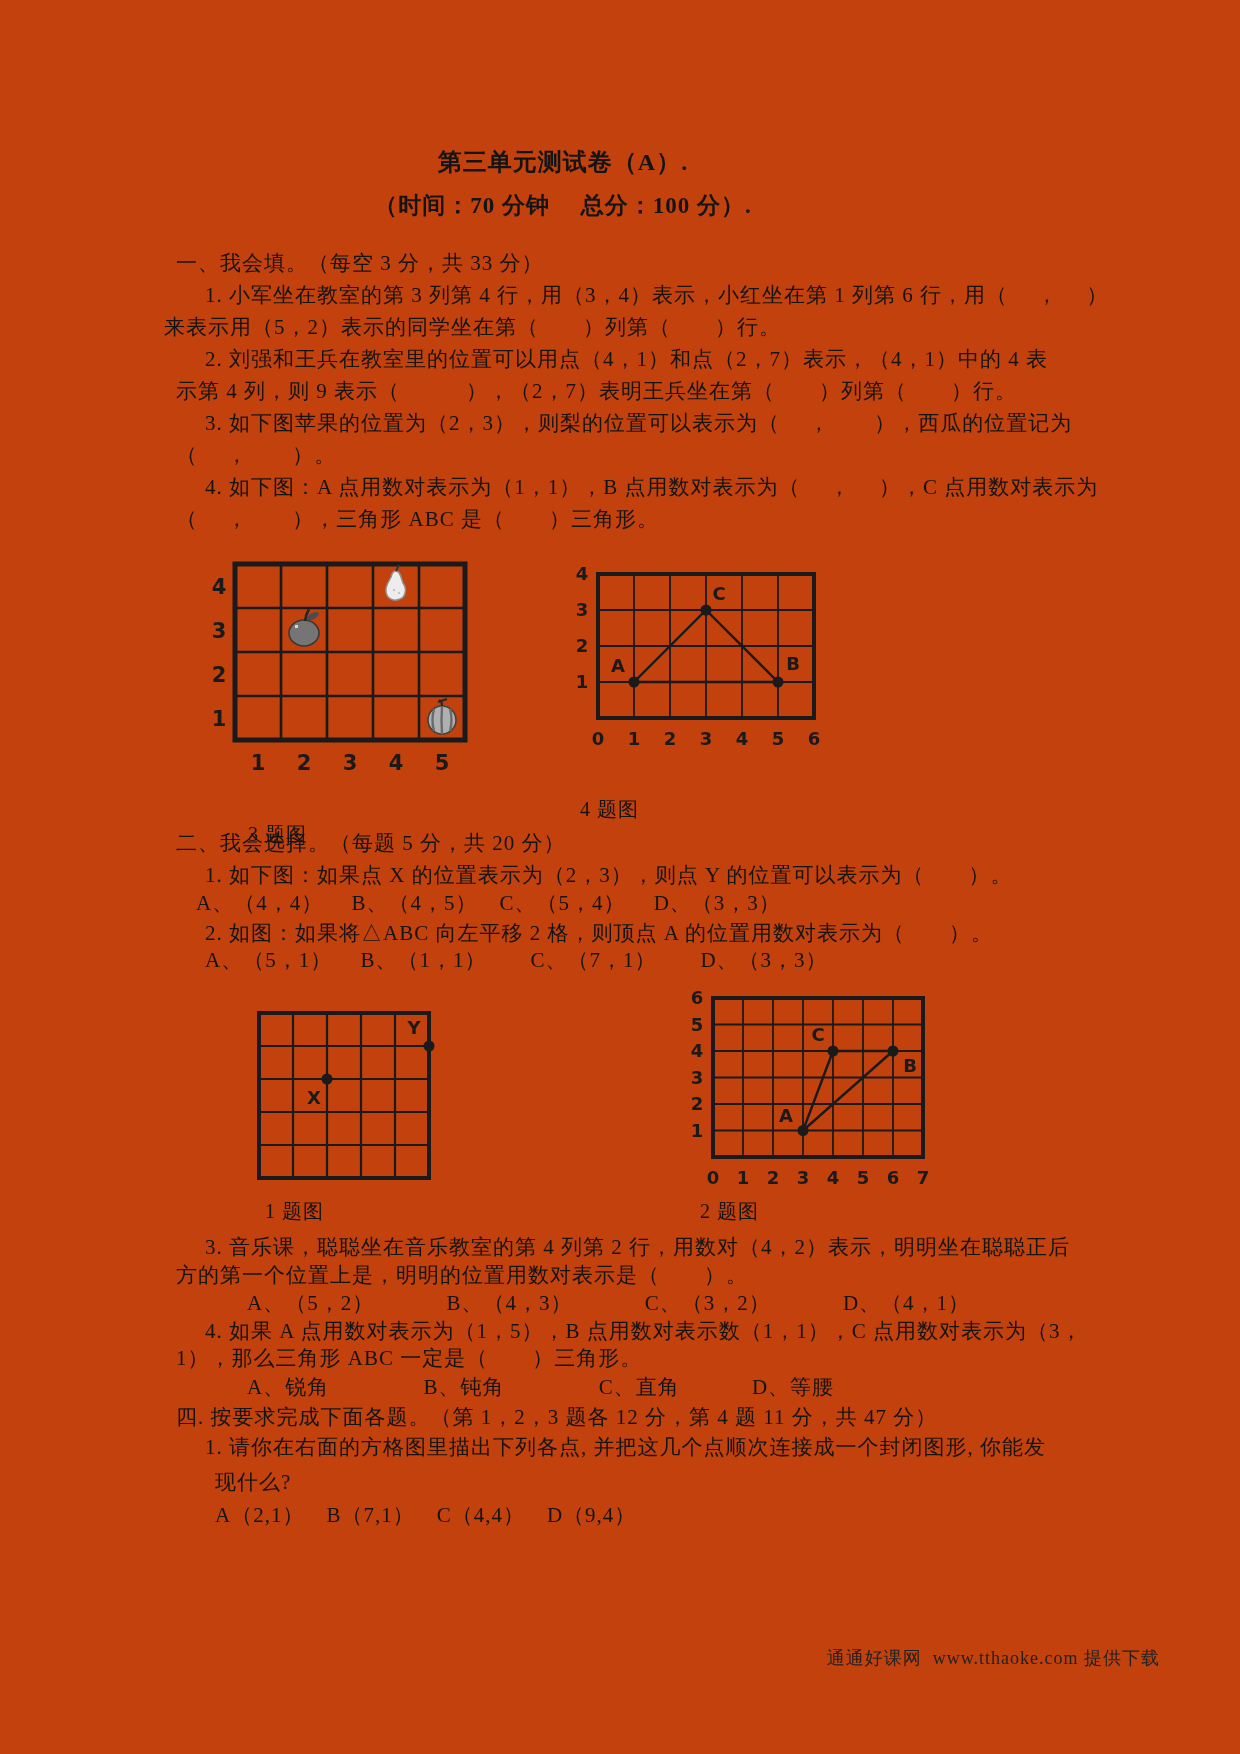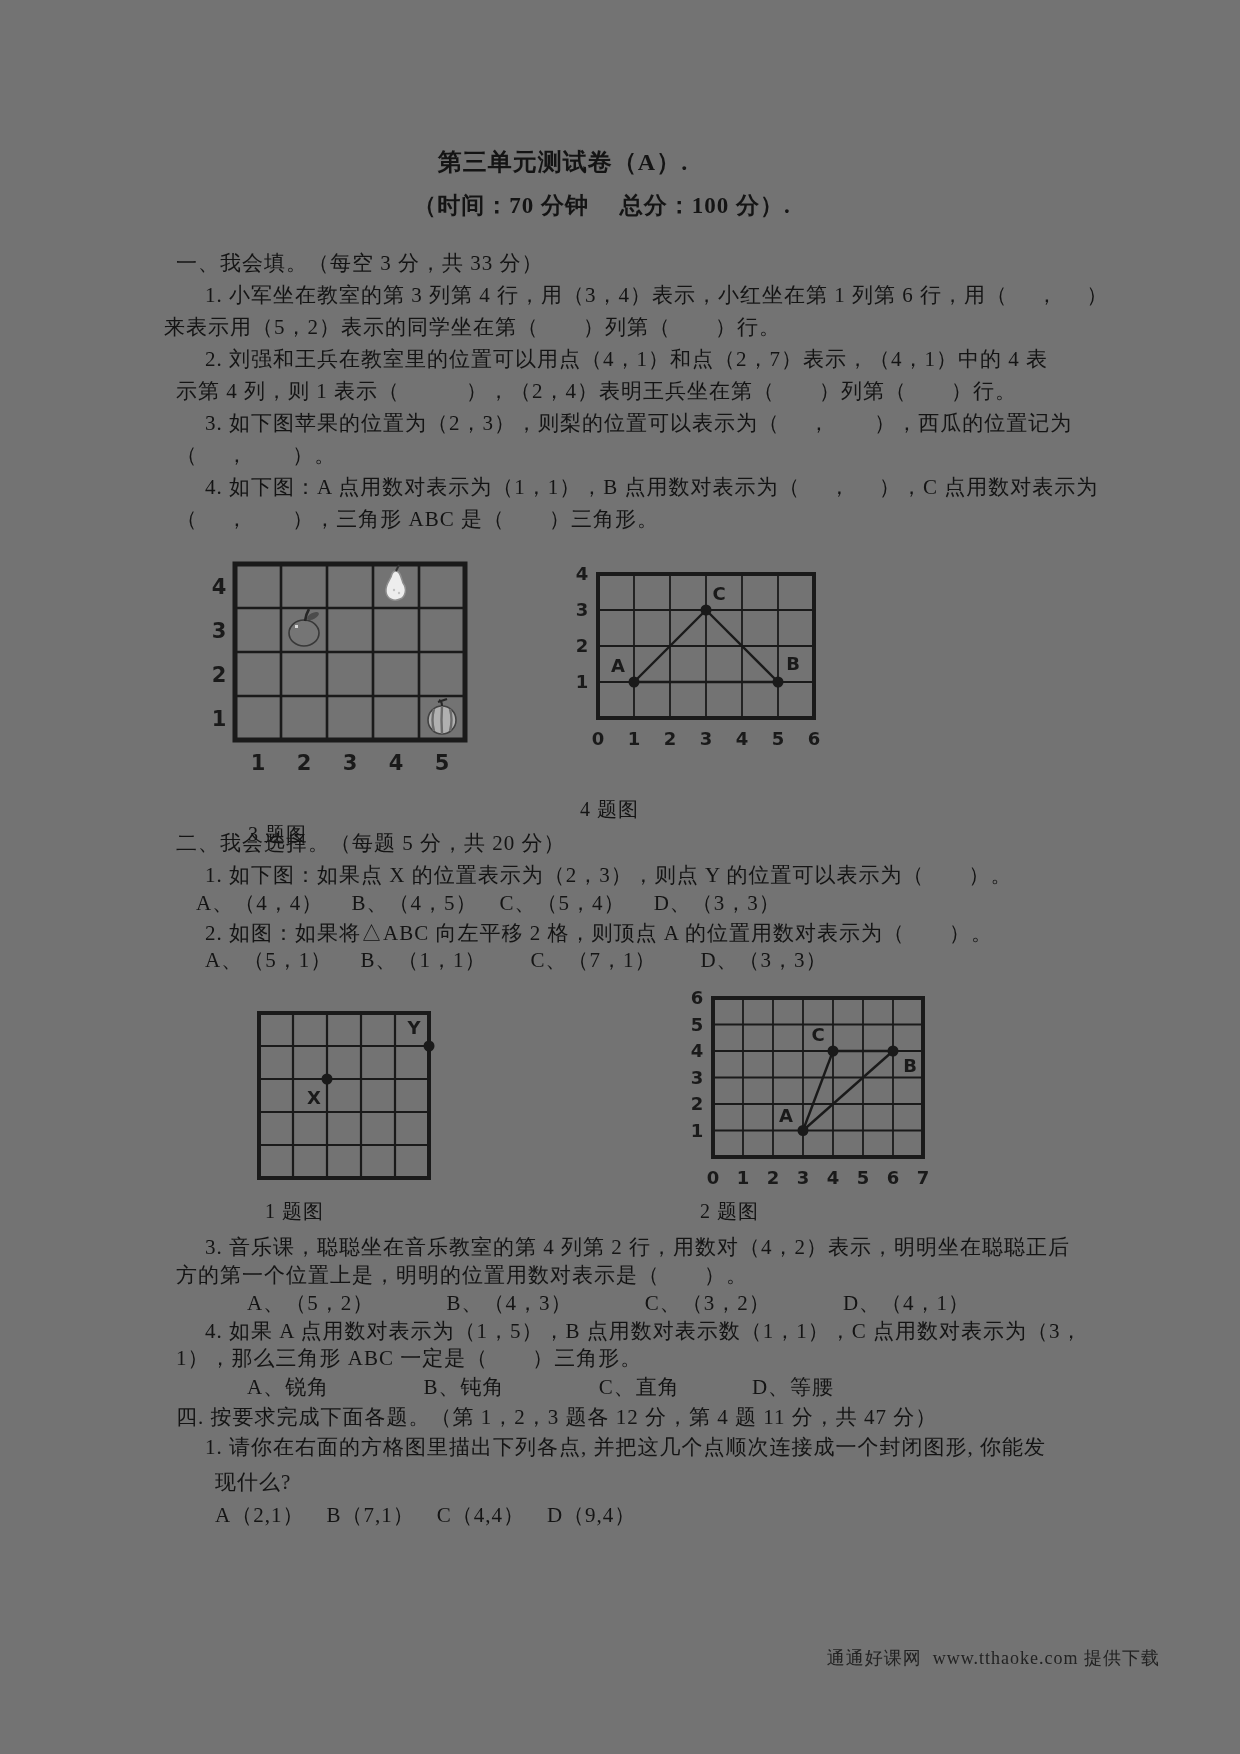--- a/index.html
+++ b/index.html
@@ -1,17 +1,17 @@
 <!DOCTYPE html>
 <html><head>
 <meta charset="utf-8">
 <style>
   html,body{margin:0;padding:0;background:#888;}
   .page{
-    position:relative;width:1240px;height:1754px;background:#737373;
+    position:relative;width:1240px;height:1754px;background:#c2410c;
     font-family:"Liberation Serif",serif;color:#141414;overflow:hidden;
     margin:0 auto;
   }
   .line{
     position:absolute;margin:0;font-size:21px;line-height:30px;
     white-space:pre;letter-spacing:1px;
   }
   .title-line{
     position:absolute;left:0;width:1126px;text-align:center;
     font-weight:bold;margin:0;white-space:pre;letter-spacing:1px;
@@ -24,27 +24,27 @@
     position:absolute;left:0;width:1160px;text-align:right;
     font-size:18px;letter-spacing:1px;margin:0;white-space:pre;color:#222;
   }
 </style>
 </head>
 <body>
 
 <div class="page">
 
   <p class="title-line" style="top:146px;font-size:24px;">第三单元测试卷（A）.</p>
-  <p class="title-line" style="top:190px;font-size:23px;margin-left:39px;">（时间：70 分钟　 总分：100 分）.</p>
+  <p class="title-line" style="top:190px;font-size:23px;">（时间：70 分钟　 总分：100 分）.</p>
 
   <p class="line" style="top:248px;left:176px;">一、我会填。（每空 3 分，共 33 分）</p>
   <p class="line" style="top:280px;left:205px;">1. 小军坐在教室的第 3 列第 4 行，用（3，4）表示，小红坐在第 1 列第 6 行，用（　 ，　 ）</p>
   <p class="line" style="top:312px;left:164px;">来表示用（5，2）表示的同学坐在第（　　）列第（　　）行。</p>
   <p class="line" style="top:344px;left:205px;">2. 刘强和王兵在教室里的位置可以用点（4，1）和点（2，7）表示，（4，1）中的 4 表</p>
-  <p class="line" style="top:376px;left:176px;">示第 4 列，则 1 表示（　　　），（2，4）表明王兵坐在第（　　）列第（　　）行。</p>
+  <p class="line" style="top:376px;left:176px;">示第 4 列，则 9 表示（　　　），（2，7）表明王兵坐在第（　　）列第（　　）行。</p>
   <p class="line" style="top:408px;left:205px;">3. 如下图苹果的位置为（2，3），则梨的位置可以表示为（　 ，　　），西瓜的位置记为</p>
   <p class="line" style="top:440px;left:176px;">（　 ，　　）。</p>
   <p class="line" style="top:472px;left:205px;">4. 如下图：A 点用数对表示为（1，1），B 点用数对表示为（　 ，　 ），C 点用数对表示为</p>
   <p class="line" style="top:504px;left:176px;">（　 ，　　），三角形 ABC 是（　　）三角形。</p>
 
   <div class="fig" style="left:195px;top:552px;"><svg width="284" height="232" viewBox="0 0 284 232">
         <g stroke="#1a1a1a">
           <line x1="86" y1="12" x2="86" y2="188" stroke-width="2.6"></line>
           <line x1="132" y1="12" x2="132" y2="188" stroke-width="2.6"></line>
           <line x1="178" y1="12" x2="178" y2="188" stroke-width="2.6"></line>

